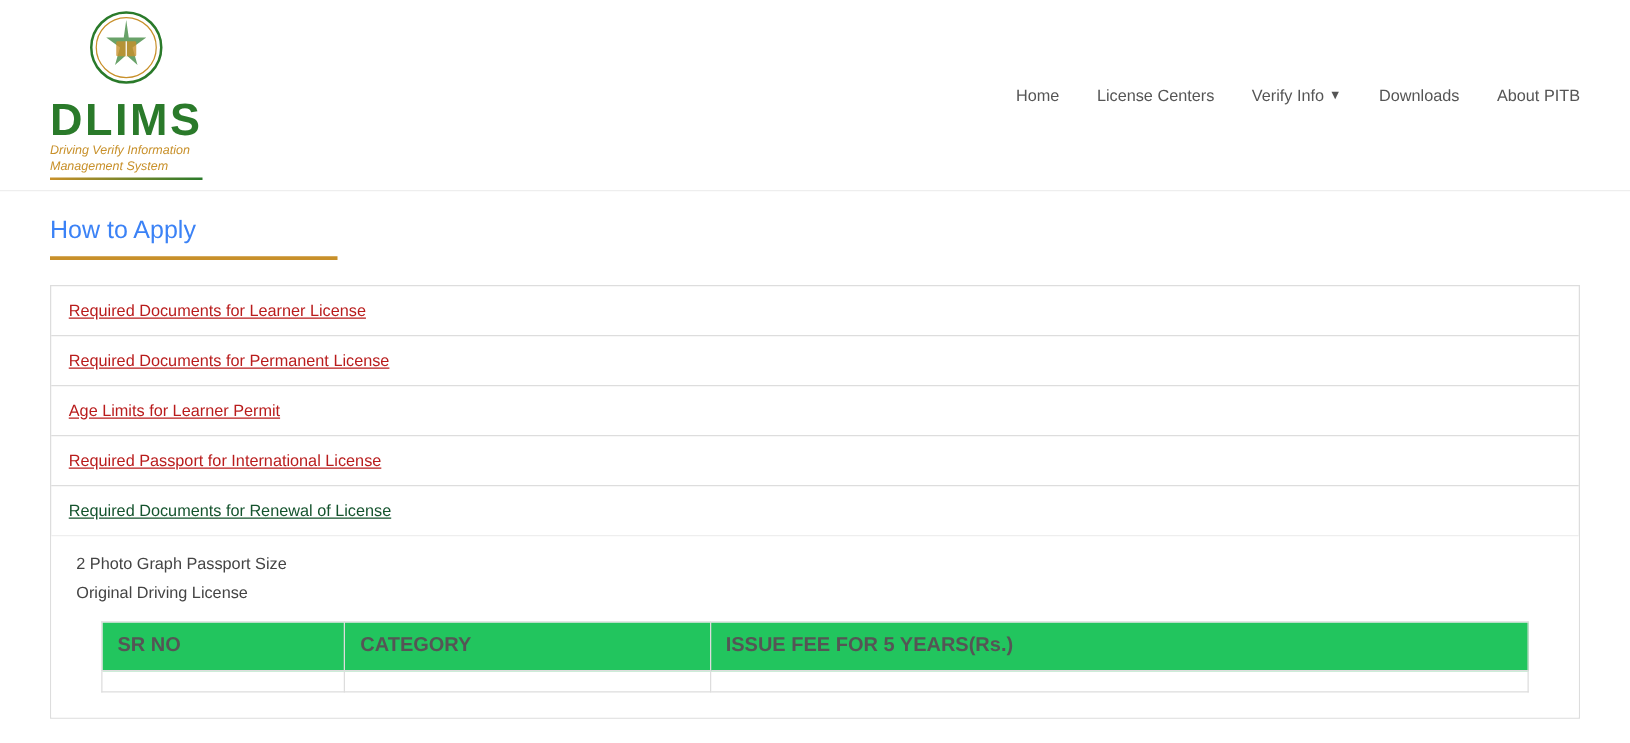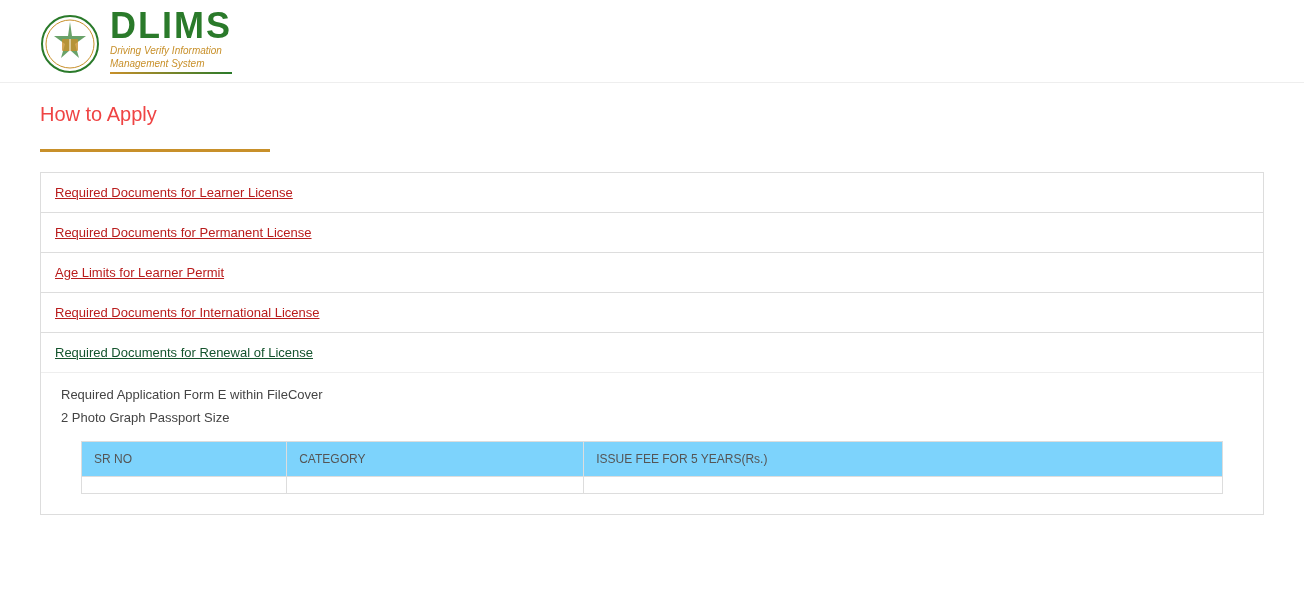--- a/index.html
+++ b/index.html
@@ -22,22 +22,23 @@
       display: flex;
       align-items: center;
       justify-content: space-between;
       padding: 8px 40px;
       border-bottom: 1px solid #eee;
       background: #fff;
     }
 
     .navbar-logo {
       display: flex;
-      align-items: flex-end;
+      align-items: center;
       gap: 10px;
+      flex-direction: column;
     }
 
     .logo-emblem {
       width: 60px;
       height: 60px;
     }
 
     .logo-text {
       display: flex;
       flex-direction: column;
@@ -94,22 +95,22 @@
     }
 
     
     .main-content {
       padding: 20px 40px;
     }
 
     .page-title {
       font-size: 20px;
       font-weight: normal;
-      color: #ef4444;
-      margin-bottom: 23px;
+      color: #3b82f6;
+      margin-bottom: 9px;
     }
 
     .title-underline {
       width: 230px;
       height: 3px;
       background: #c8902a;
       margin-bottom: 20px;
     }
 
     .content-box {
@@ -159,25 +160,25 @@
 
     
     .fee-table {
       width: calc(100% - 40px);
       margin: 12px 20px 4px 20px;
       border-collapse: collapse;
       border: 1px solid #ddd;
     }
 
     .fee-table th {
-      background: #7dd3fc;
+      background: #22c55e;
       border: 1px solid #ddd;
       padding: 10px 12px;
-      font-size: 12px;
-      font-weight: normal;
+      font-size: 16px;
+      font-weight: bold;
       color: #555;
       text-align: left;
     }
 
     .fee-table td {
       border: 1px solid #ddd;
       padding: 8px 12px;
       font-size: 13px;
       color: #444;
     }
@@ -200,20 +201,40 @@
     <div class="logo-text">
       <span class="logo-dlims">DLIMS</span>
       <span class="logo-subtitle">
         <span>Driving Verify Information</span>
         <span>Management System</span>
       </span>
       <div class="logo-line"></div>
     </div>
   </div>
 
+  <ul class="navbar-nav">
+    <li>
+      <a href="#">Home</a>
+    </li>
+    <li>
+      <a href="#">License Centers</a>
+    </li>
+    <li>
+      <span class="verify-info">
+        <a href="#">Verify Info</a>
+        <span class="dropdown-arrow">▼</span>
+      </span>
+    </li>
+    <li>
+      <a href="#">Downloads</a>
+    </li>
+    <li>
+      <a href="#">About PITB</a>
+    </li>
+  </ul>
 </nav>
 
 <div class="main-content">
   <h2 class="page-title">How to Apply</h2>
   <div class="title-underline"></div>
 
   <div class="content-box">
 
     <div class="accordion-item">
       <a class="accordion-link" href="#">
@@ -228,34 +249,34 @@
     </div>
 
     <div class="accordion-item">
       <a class="accordion-link" href="#">
         <span>Age Limits for Learner Permit</span>
       </a>
     </div>
 
     <div class="accordion-item">
       <a class="accordion-link" href="#">
-        <span>Required Documents for International License</span>
+        <span>Required Passport for International License</span>
       </a>
     </div>
 
 
     <div class="accordion-item">
       <a class="accordion-link active" href="#">
         <span>Required Documents for Renewal of License</span>
       </a>
 
       <div class="accordion-content">
         <ul>
-          <li>Required Application Form E within FileCover</li>
           <li>2 Photo Graph Passport Size</li>
+          <li>Original Driving License</li>
         </ul>
 
         <table class="fee-table">
           <thead>
             <tr>
               <th>SR NO</th>
               <th>CATEGORY</th>
               <th>ISSUE FEE FOR 5 YEARS(Rs.)</th>
             </tr>
           </thead>

